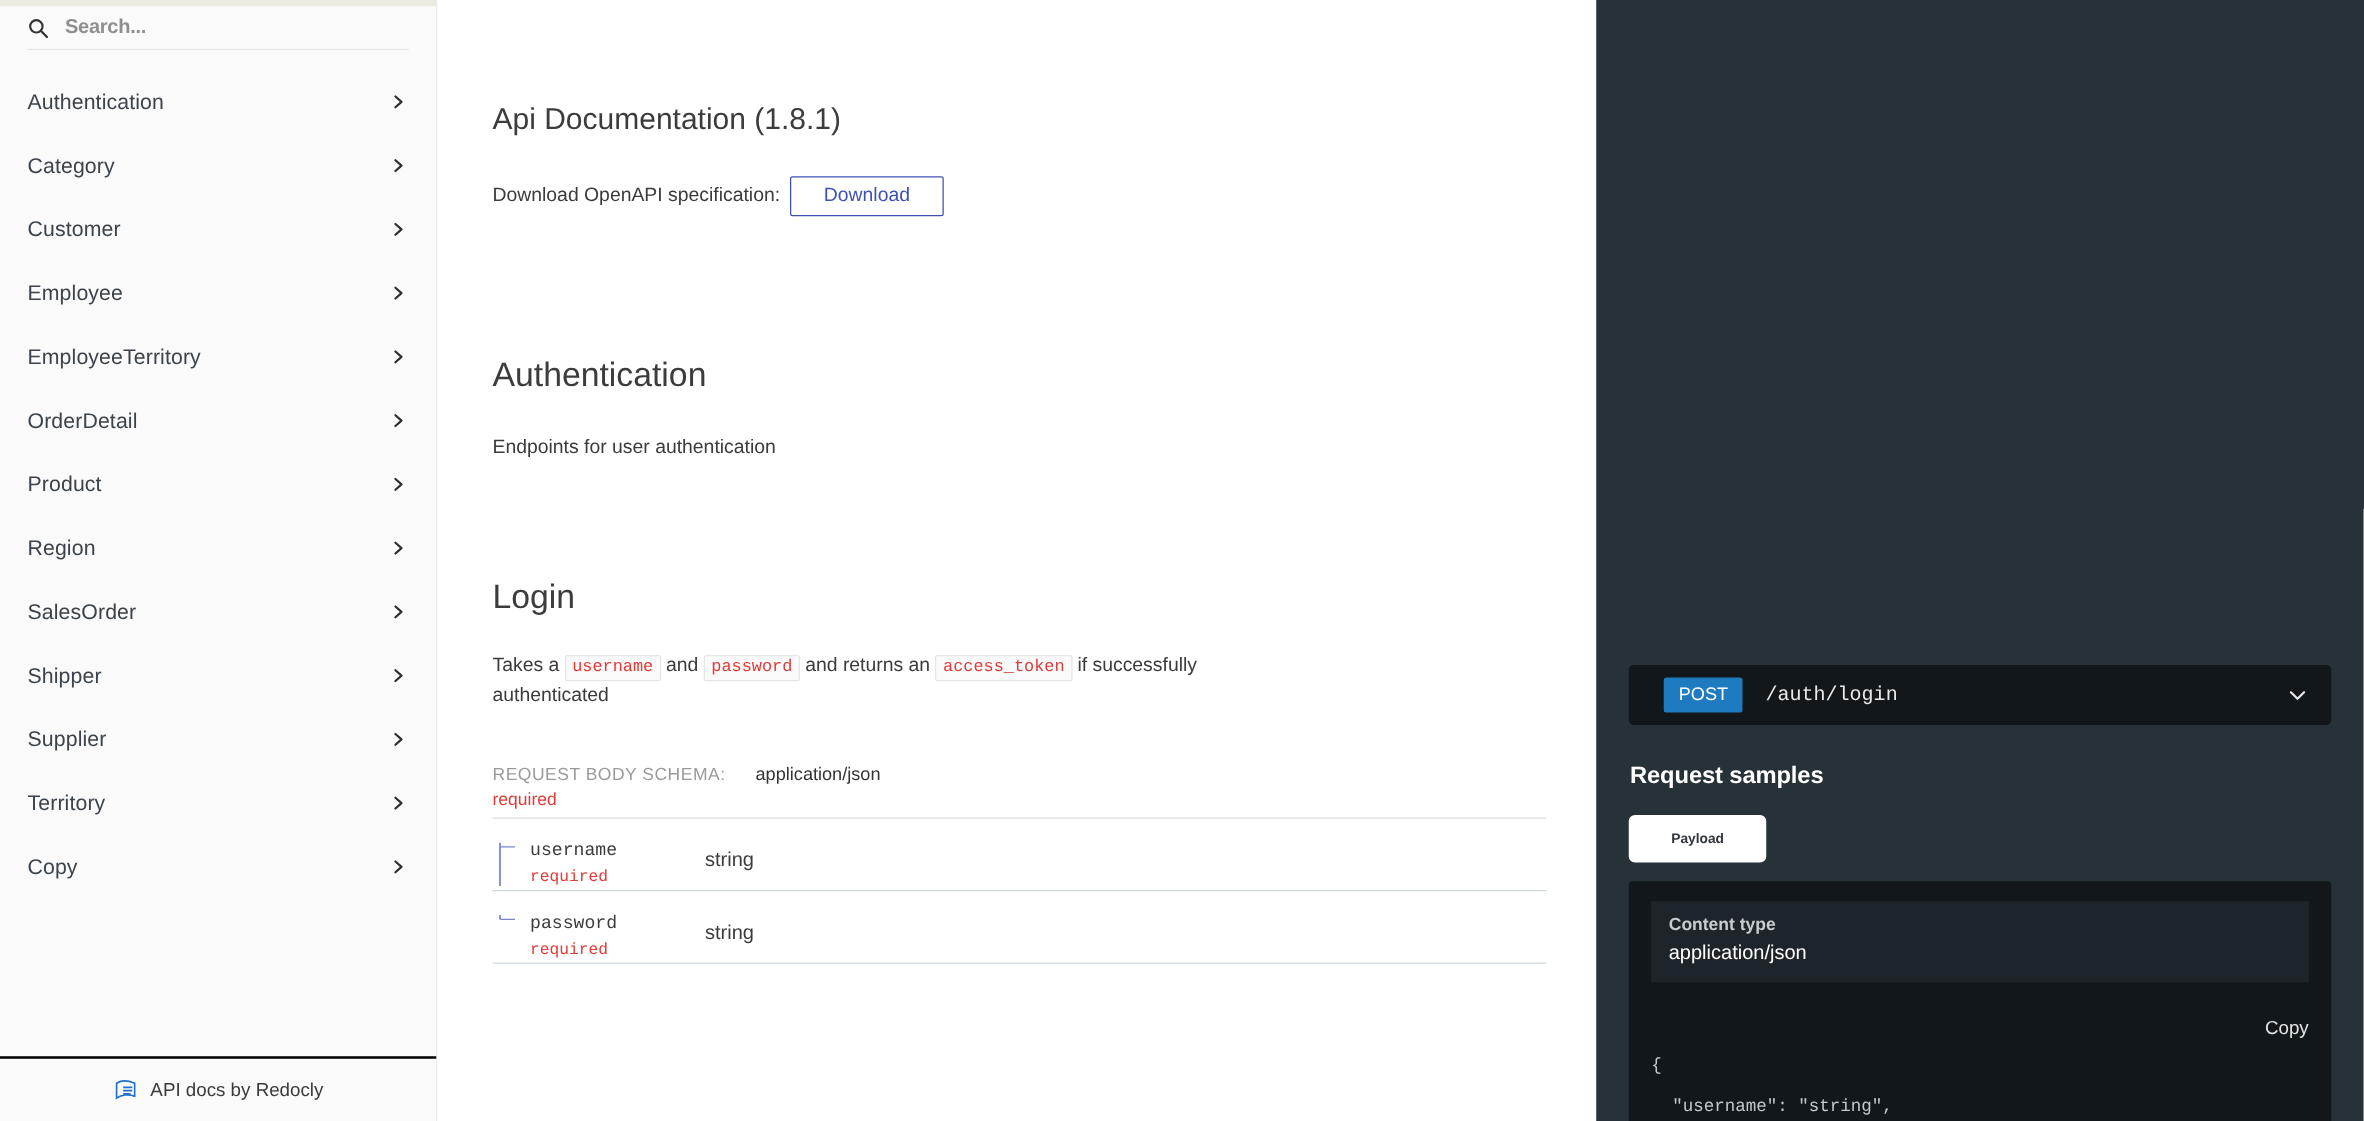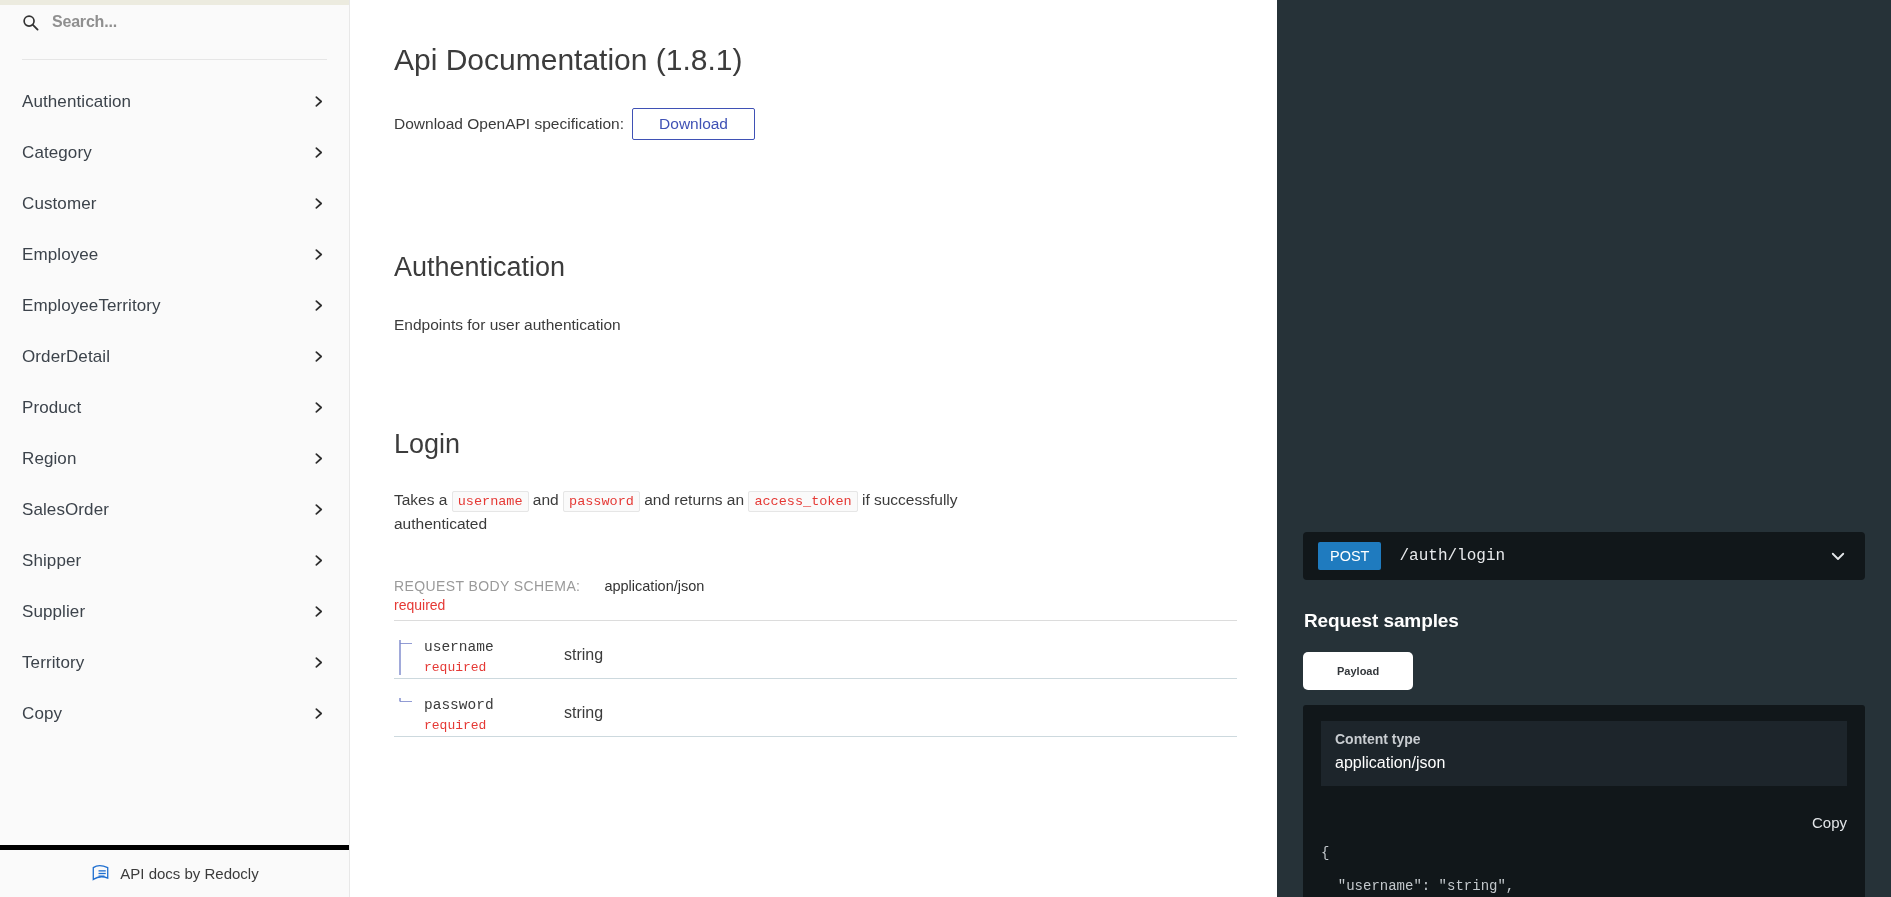--- a/index.html
+++ b/index.html
@@ -23,21 +23,21 @@
     height: 5px; width: 100%;
     background: #ecebdf;
     flex: 0 0 auto;
   }
   .search-wrap {
     padding: 8px 22px 0 22px;
     flex: 0 0 auto;
   }
   .search-row {
     display: flex; align-items: flex-end; gap: 13px;
-    padding-bottom: 28px;
+    padding-bottom: 8px;
     border-bottom: 1px solid #e6e6e6;
   }
   .search-icon { width: 17px; height: 17px; flex: 0 0 auto; display:block; }
   .search-input {
     border: 0; outline: 0; background: transparent;
     font-family: "Liberation Sans", sans-serif;
     font-size: 16px; font-weight: 700; color: #8a8a8a;
     letter-spacing: -0.2px;
     width: 100%; padding: 0;
   }
@@ -57,39 +57,39 @@
   .nav-label {
     font-size: 17px; color: #3c434b; font-weight: 400;
     letter-spacing: 0.1px;
   }
   .chev {
     width: 13px; height: 13px; flex: 0 0 auto;
   }
   .sb-footer {
     flex: 0 0 auto;
     height: 52px;
-    border-top: 5px solid #000000;
+    border-top: 2px solid #000000;
     display: flex; align-items: center; justify-content: center;
     gap: 9px;
   }
   .redocly-logo { width: 21px; height: 21px; display:block; }
   .sb-footer-text { font-size: 15px; color: #3b3b3b; }
 
   
   .main {
     width: 927px; height: 897px;
     background: #ffffff;
     padding: 0 40px 0 44px;
     overflow: hidden;
     position: relative;
   }
   .h1 {
-    font-size: 30px; font-weight: 400; color: #3c3c3c;
+    font-size: 24px; font-weight: 400; color: #3c3c3c;
     letter-spacing: 0px;
-    margin-top: 43px;
+    margin-top: 82px;
   }
   .dl-row {
     display: flex; align-items: center; gap: 8px;
     margin-top: 31px;
   }
   .dl-label { font-size: 15.5px; color: #3b3b3b; }
   .dl-btn {
     border: 1px solid #3f51b5;
     color: #3f51b5;
     background: #fff;
@@ -187,21 +187,21 @@
     display: flex; align-items: center;
     padding: 0 18px 0 0;
     cursor: pointer;
   }
   .verb {
     background: #1f7bbf;
     color: #ffffff;
     font-size: 14.5px;
     font-family: "Liberation Sans", sans-serif;
     padding: 7px 12px;
-    margin-left: 15px;
+    margin-left: 28px;
     border-radius: 2px;
     line-height: 1;
   }
   .endpoint-path {
     font-family: "Liberation Mono", monospace;
     font-size: 16px;
     color: #e8eaec;
     margin-left: 18px;
     flex: 1 1 auto;
   }

